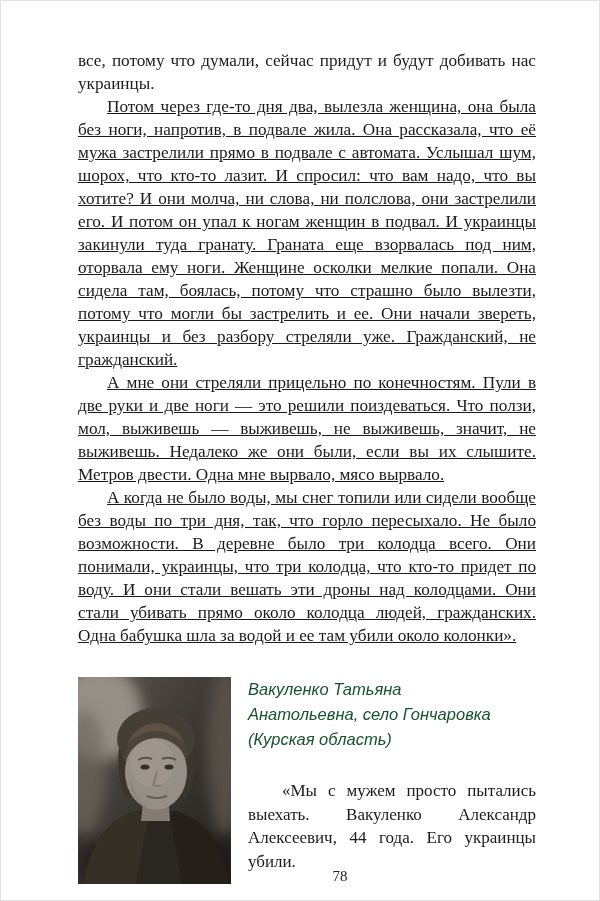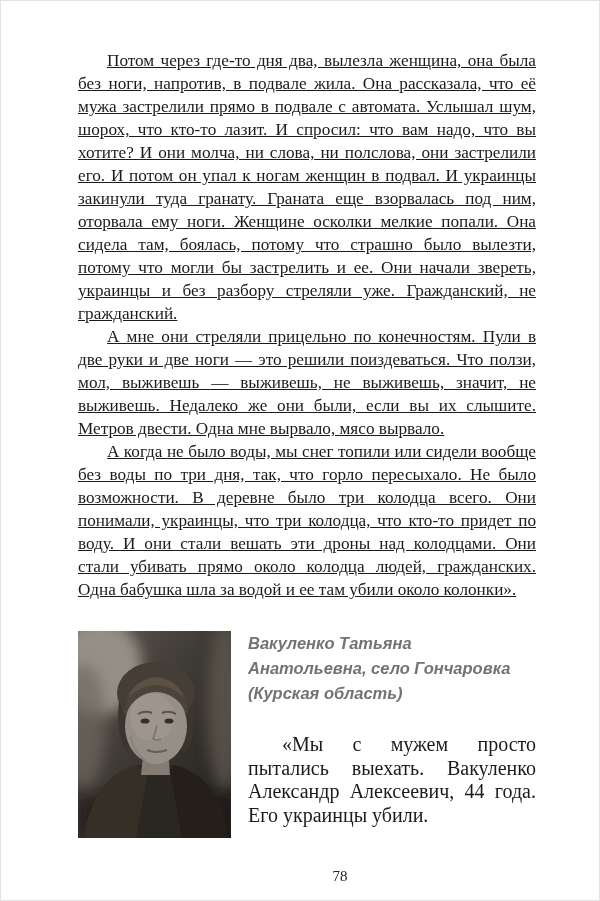--- a/index.html
+++ b/index.html
@@ -35,29 +35,29 @@
   .photo {
     width: 153px;
     height: 207px;
     flex: 0 0 153px;
     background: #2e2b28;
   }
   .photo svg { display: block; width: 100%; height: 100%; }
   .profile-right { margin-left: 17px; flex: 1; min-width: 0; }
   .caption-line {
     font-family: "Liberation Sans", sans-serif;
-    font-weight: bold;
+    font-weight: normal;
     font-style: italic;
     font-size: 16.5px;
     line-height: 25px;
-    color: #737373;
+    color: #14532d;
   }
   .quote {
     margin-top: 27px;
-    font-size: 20px;
+    font-size: 17px;
     line-height: 23.5px;
     text-align: justify;
     text-indent: 34px;
     hyphens: auto;
   }
   .page-number {
     position: absolute;
     bottom: 16px;
     left: 0;
     width: 100%;
@@ -66,20 +66,21 @@
     color: #222;
     margin-left: 40px;
   }
 </style>
 </head>
 <body>
 
 <div class="page">
   <div class="content">
 
+    <p class="para">все, потому что думали, сейчас придут и будут добивать нас украинцы.</p>
     <p class="para indent">Потом через где-то дня два, вылезла женщина, она была без ноги, напротив, в подвале жила. Она рассказала, что её мужа застрелили прямо в подвале с автомата. Услышал шум, шорох, что кто-то лазит. И спросил: что вам надо, что вы хотите? И они молча, ни слова, ни полслова, они застрелили его. И потом он упал к ногам женщин в подвал. И украинцы закинули туда гранату. Граната еще взорвалась под ним, оторвала ему ноги. Женщине осколки мелкие попали. Она сидела там, боялась, потому что страшно было вылезти, потому что могли бы застрелить и ее. Они начали звереть, украинцы и без разбору стреляли уже. Гражданский, не гражданский.</p>
     <p class="para indent">А мне они стреляли прицельно по конечностям. Пули в две руки и две ноги — это решили поиздеваться. Что ползи, мол, выживешь — выживешь, не выживешь, значит, не выживешь. Недалеко же они были, если вы их слышите. Метров двести. Одна мне вырвало, мясо вырвало.</p>
     <p class="para indent">А когда не было воды, мы снег топили или сидели вообще без воды по три дня, так, что горло пересыхало. Не было возможности. В деревне было три колодца всего. Они понимали, украинцы, что три колодца, что кто-то придет по воду. И они стали вешать эти дроны над колодцами. Они стали убивать прямо около колодца людей, гражданских. Одна бабушка шла за водой и ее там убили около колонки».</p>
 
     <div class="profile">
       <div class="photo">
         <svg viewBox="0 0 153 207" preserveAspectRatio="none" xmlns="http://www.w3.org/2000/svg">
           <defs>
             <linearGradient id="bgg" x1="0" y1="0" x2="1" y2="1">
               <stop offset="0" stop-color="#5d5750"></stop>

